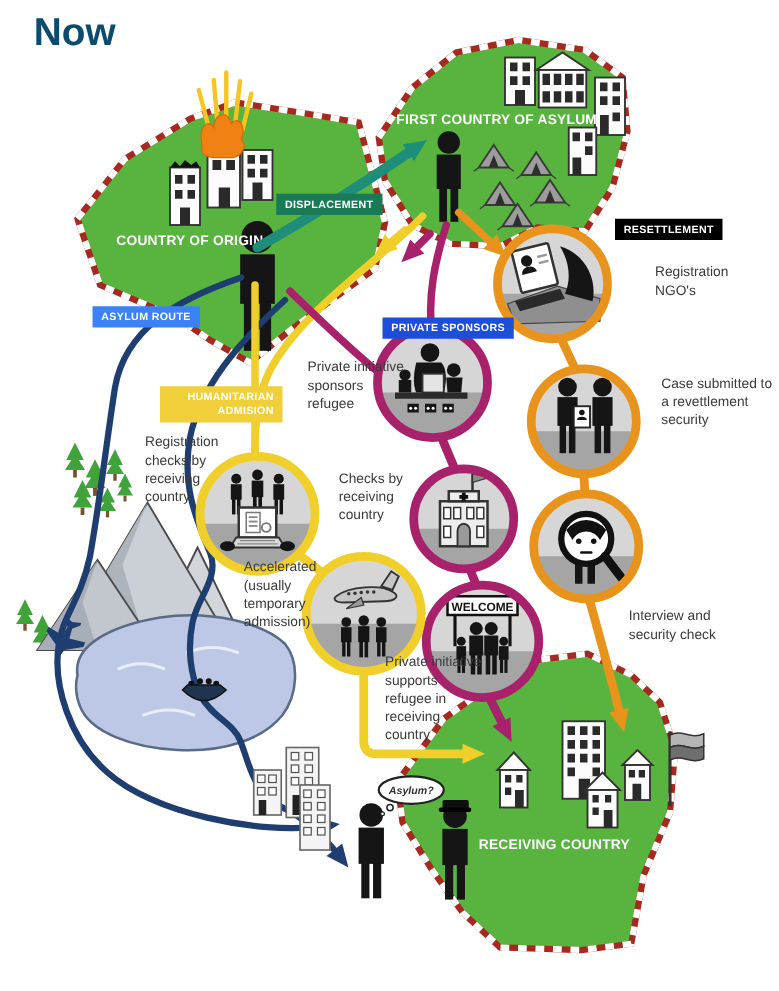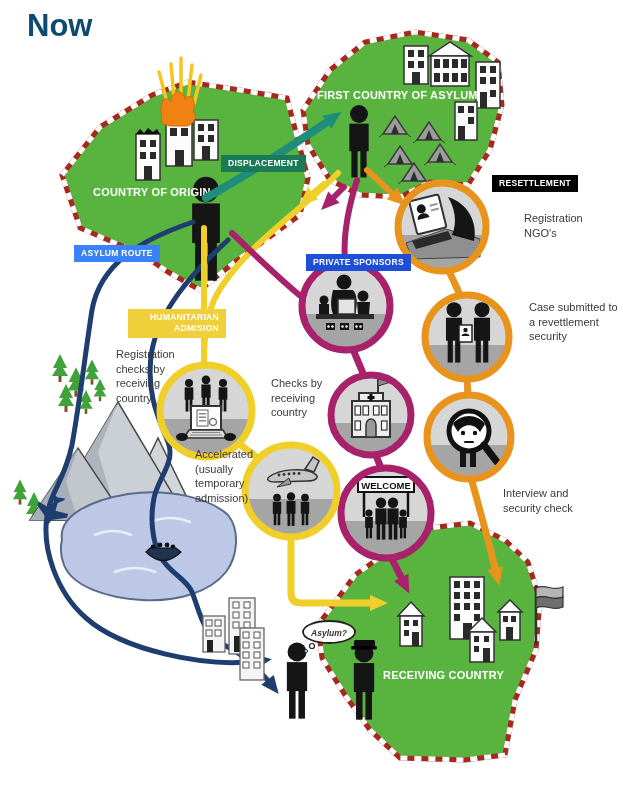--- a/index.html
+++ b/index.html
@@ -485,17 +485,19 @@
 
 <div class="badge displacement">DISPLACEMENT</div>
 <div class="badge asylum">ASYLUM ROUTE</div>
 <div class="badge humanitarian">HUMANITARIAN ADMISION</div>
 <div class="badge sponsors">PRIVATE SPONSORS</div>
 <div class="badge resettlement">RESETTLEMENT</div>
 
 <div class="steplabel lab-ngos">Registration NGO's</div>
 <div class="steplabel lab-case">Case submitted to a revettlement security</div>
 <div class="steplabel lab-interview">Interview and security check</div>
+<div class="steplabel lab-sponsref">Private initiative sponsors refugee</div>
 <div class="steplabel lab-checks">Checks by receiving country</div>
+<div class="steplabel lab-supports">Private initiative supports refugee in receiving country</div>
 <div class="steplabel lab-regchecks">Registration checks by receiving country</div>
 <div class="steplabel lab-accel">Accelerated (usually temporary admission)</div>
 
 </div>
 
 </body></html>

